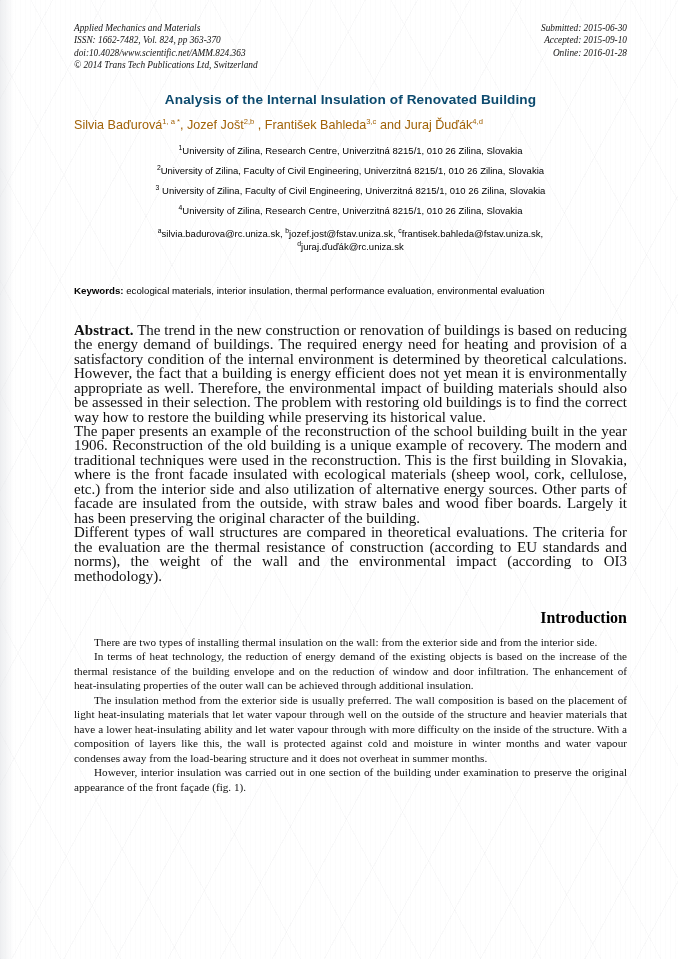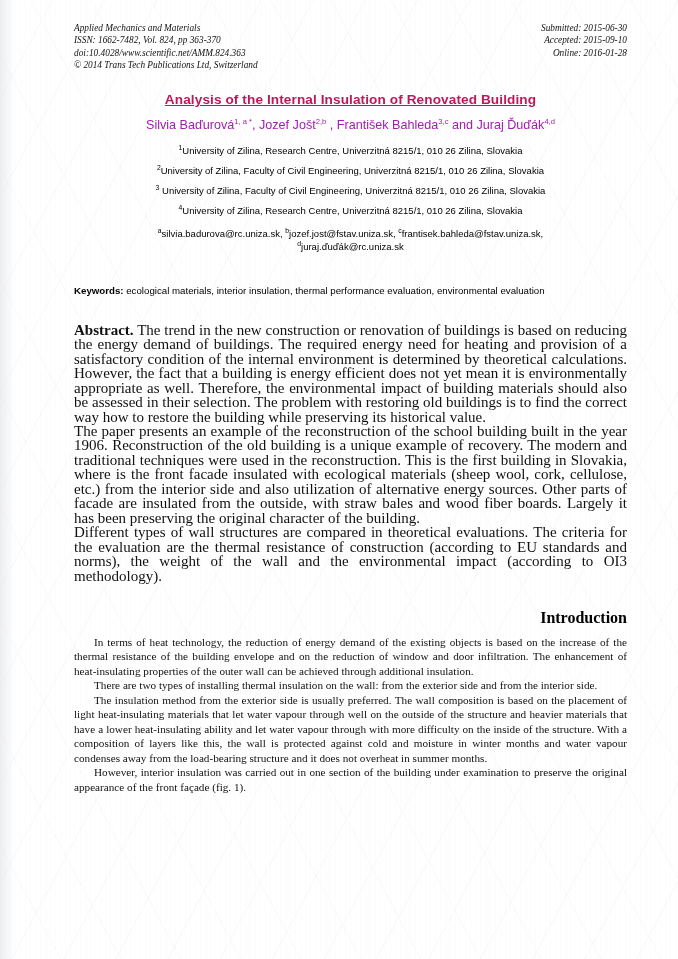--- a/index.html
+++ b/index.html
@@ -59,31 +59,30 @@
   .jhead .right { text-align: right; }
 
   
   .title {
     margin-top: 20px;
     text-align: center;
     font-family: "Liberation Sans", sans-serif;
     font-weight: bold;
     font-size: 13.6px;
     letter-spacing: 0.1px;
-    color: #be185d;
-    text-decoration: underline;
+    color: #0c4a6e;
   }
 
   
   .authors {
     margin-top: 11px;
-    text-align: center;
+    text-align: left;
     font-family: "Liberation Sans", sans-serif;
     font-size: 12.6px;
-    color: #a21caf;
+    color: #a16207;
     white-space: nowrap;
   }
   .authors sup {
     font-size: 7.6px;
     vertical-align: super;
     line-height: 0;
   }
 
   
   .affils {
@@ -198,19 +197,19 @@
   </div>
 
   <div class="abstract">
     <p><span class="lead">Abstract.</span><span> The trend in the new construction or renovation of buildings is based on reducing the energy demand of buildings. The required energy need for heating and provision of a satisfactory condition of the internal environment is determined by theoretical calculations. However, the fact that a building is energy efficient does not yet mean it is environmentally appropriate as well. Therefore, the environmental impact of building materials should also be assessed in their selection. The problem with restoring old buildings is to find the correct way how to restore the building while preserving its historical value.</span></p>
     <p><span>The paper presents an example of the reconstruction of the school building built in the year 1906. Reconstruction of the old building is a unique example of recovery. The modern and traditional techniques were used in the reconstruction. This is the first building in Slovakia, where is the front facade insulated with ecological materials (sheep wool, cork, cellulose, etc.) from the interior side and also utilization of alternative energy sources. Other parts of facade are insulated from the outside, with straw bales and wood fiber boards. Largely it has been preserving the original character of the building.</span></p>
     <p><span>Different types of wall structures are compared in theoretical evaluations. The criteria for the evaluation are the thermal resistance of construction (according to EU standards and norms), the weight of the wall and the environmental impact (according to OI3 methodology).</span></p>
   </div>
 
   <div class="section-head">Introduction</div>
   <div class="body-text">
+    <p>There are two types of installing thermal insulation on the wall: from the exterior side and from the interior side.</p>
     <p>In terms of heat technology, the reduction of energy demand of the existing objects is based on the increase of the thermal resistance of the building envelope and on the reduction of window and door infiltration. The enhancement of heat-insulating properties of the outer wall can be achieved through additional insulation.</p>
-    <p>There are two types of installing thermal insulation on the wall: from the exterior side and from the interior side.</p>
     <p>The insulation method from the exterior side is usually preferred. The wall composition is based on the placement of light  heat-insulating materials that let water vapour through well on the outside of the structure and heavier materials that have a lower  heat-insulating ability and let water vapour through with more difficulty on the inside of the structure. With a composition of layers like this, the wall is protected against cold and moisture in winter months and water vapour condenses away from the load-bearing structure and it does not overheat in summer months.</p>
     <p>However, interior insulation was carried out in one section of the building under examination to preserve the original appearance of the front façade (fig. 1).</p>
   </div>
 
 </div>
 
 </body></html>

